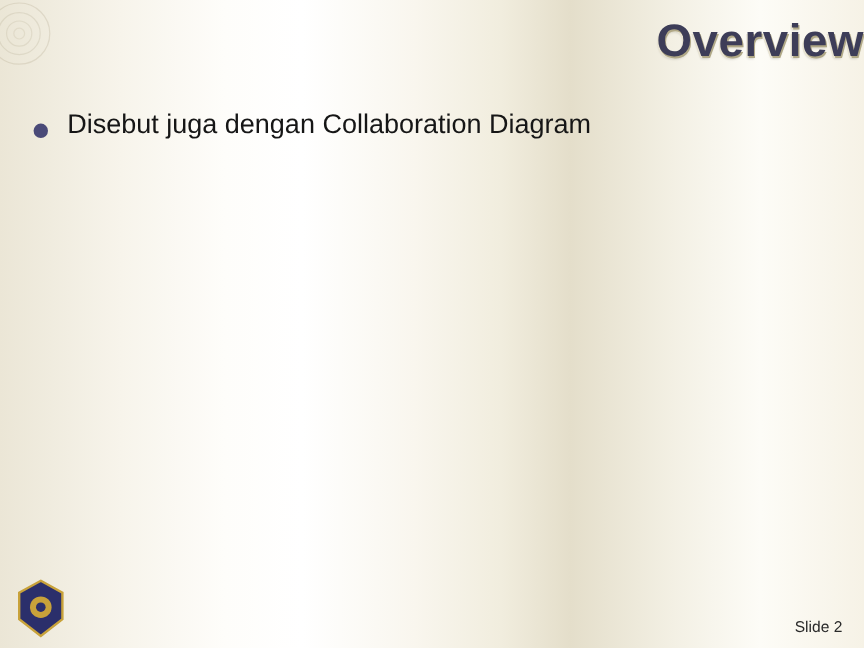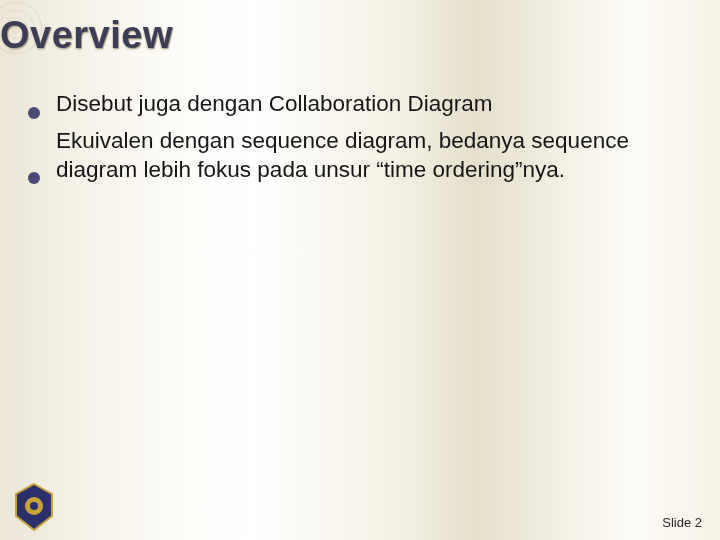--- a/index.html
+++ b/index.html
@@ -36,39 +36,39 @@
   }
   .r1 { width: 52px; height: 52px; top: 2px; left: 2px; border-width:1px; border-color: rgba(170,160,130,0.25);}
   .r2 { width: 36px; height: 36px; top: 10px; left: 10px; border-width:1px; border-color: rgba(170,160,130,0.22);}
   .r3 { width: 22px; height: 22px; top: 17px; left: 17px; border-width:1px; border-color: rgba(170,160,130,0.20);}
   .r4 { width: 10px; height: 10px; top: 23px; left: 23px; border-width:1px; border-color: rgba(170,160,130,0.18);}
   .title {
     position: absolute;
     top: 14px;
     left: 0;
     width: 720px;
-    text-align: left;
+    text-align: right;
     font-family: "Comic Sans MS", "Comic Sans", cursive, Verdana, sans-serif;
     font-size: 38px;
     color: #3d3d58;
     text-shadow:
       1px 1px 0 #b0a886,
       -1px 1px 0 #e8e3d2,
       0 2px 2px rgba(0,0,0,0.15);
     letter-spacing: 0.5px;
   }
   .content {
     position: absolute;
     top: 90px;
     left: 28px;
     right: 28px;
   }
   .bullet-item {
     display: flex;
-    align-items: flex-end;
+    align-items: center;
     margin-bottom: 8px;
   }
   .dot {
     width: 12px;
     height: 12px;
     border-radius: 50%;
     background: #4a4a78;
     flex: 0 0 12px;
     margin-top: 9px;
     margin-right: 16px;
@@ -105,24 +105,20 @@
   <span class="ring r4"></span>
 </div>
 
 <h1 class="title">Overview</h1>
 
 <div class="content">
   <div class="bullet-item">
     <span class="dot"></span>
     <span class="bullet-text">Disebut juga dengan Collaboration Diagram</span>
   </div>
-  <div class="bullet-item">
-    <span class="dot"></span>
-    <span class="bullet-text">Ekuivalen dengan sequence diagram, bedanya sequence diagram lebih fokus pada unsur “time ordering”nya.</span>
-  </div>
 </div>
 
 <div class="logo">
   <svg width="44" height="50" viewBox="0 0 44 50">
     <polygon points="22,2 40,12 40,34 22,48 4,34 4,12" fill="#2b2f6b" stroke="#c8a23a" stroke-width="2"></polygon>
     <circle cx="22" cy="24" r="9" fill="#c8a23a"></circle>
     <circle cx="22" cy="24" r="4" fill="#2b2f6b"></circle>
   </svg>
 </div>
 

